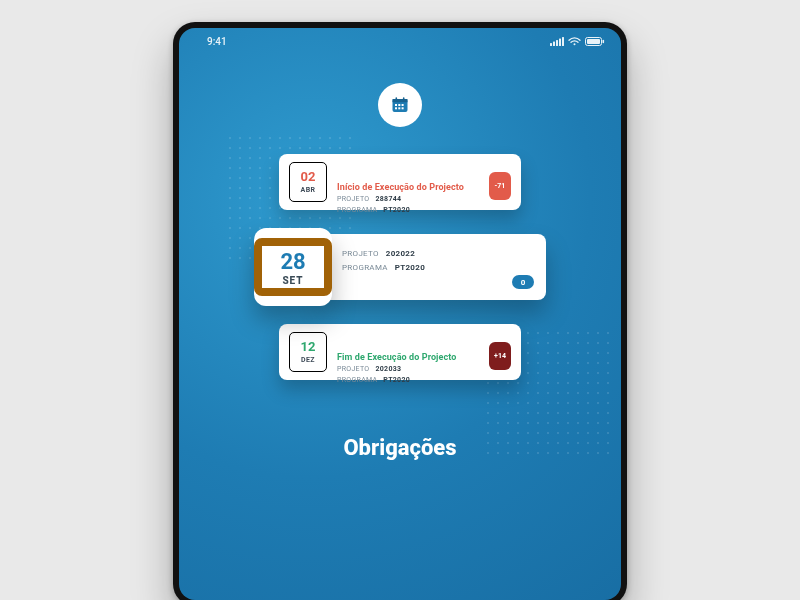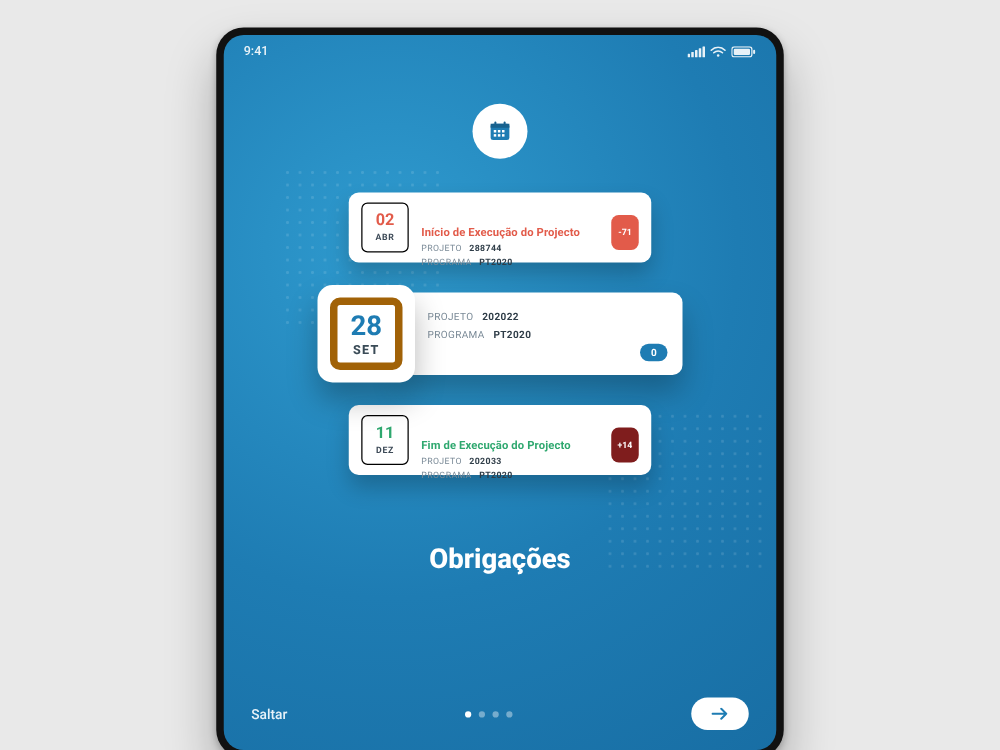--- a/index.html
+++ b/index.html
@@ -35,21 +35,21 @@
     width: 130px; height: 130px;
     background-image: radial-gradient(rgba(255,255,255,.35) 1px, transparent 1.3px);
     background-size: 10px 10px;
     opacity: .35;
   }
   .deco-tl { top: 105px; left: 46px; }
   .deco-br { top: 300px; right: 8px; }
 
   
   .statusbar {
-    position: absolute; top: 0; left: 0; right: 0;
+    position: absolute; top: 0; left: 12px; right: 0;
     height: 22px;
     display: flex; align-items: center; justify-content: space-between;
     padding: 4px 16px 0;
     color: #fff; font-size: 10px; font-weight: 500;
     opacity: .9;
   }
   .status-right { display: flex; align-items: center; gap: 4px; }
   .status-right svg { display: block; }
 
   
@@ -108,22 +108,22 @@
   .feature-date {
     width: 78px; height: 78px;
     background: #fff;
     border-radius: 12px;
     box-shadow: 0 14px 24px rgba(0,0,0,.28);
     display: flex; align-items: center; justify-content: center;
     margin-right: -10px;
     z-index: 2;
   }
   .feature-date .inner {
-    width: 58px; height: 58px;
-    border: 6px solid #a16207;
+    width: 78px; height: 58px;
+    border: 8px solid #a16207;
     border-radius: 8px;
     display: flex; flex-direction: column; align-items: center; justify-content: center;
   }
   .feature-date .day { font-size: 22px; font-weight: 700; color: #1e7cb3; }
   .feature-date .mon { font-size: 10px; font-weight: 800; color: #3a4b57; letter-spacing: 1px; margin-top: 1px;}
   .feature-card {
     width: 224px; height: 66px;
     background: #fff; border-radius: 8px;
     box-shadow: 0 14px 24px rgba(0,0,0,.26);
     padding: 10px 12px 10px 20px;
@@ -269,50 +269,36 @@
           <div class="row">
               <span>PROGRAMA</span>
               <span class="val">PT2020</span>
             </div>
           <div class="badge">0</div>
         </div>
       </div>
 
       <div class="card small c3">
         <div class="date-tile">
-          <div class="day">11</div>
+          <div class="day">12</div>
           <div class="mon">DEZ</div>
         </div>
         <div class="info">
           <div class="title">Fim de Execução do Projecto</div>
           <div class="row">
               <span>PROJETO</span>
               <span class="val">202033</span>
             </div>
           <div class="row">
               <span>PROGRAMA</span>
               <span class="val">PT2020</span>
             </div>
         </div>
         <div class="badge">+14</div>
       </div>
 
     </div>
 
     <div class="headline">Obrigações</div>
 
-    <div class="bottombar">
-      <span class="skip">Saltar</span>
-      <span class="pager">
-        <span class="dot active"></span>
-        <span class="dot"></span>
-        <span class="dot"></span>
-        <span class="dot"></span>
-      </span>
-      <span class="next">
-        <svg width="14" height="10" viewBox="0 0 14 10">
-            <path d="M1 5h11M8 1l4 4-4 4" fill="none" stroke="#1e7cb3" stroke-width="1.6" stroke-linecap="round" stroke-linejoin="round"></path>
-          </svg>
-      </span>
-    </div>
 
   </div>
 </div>
 
 </body></html>

